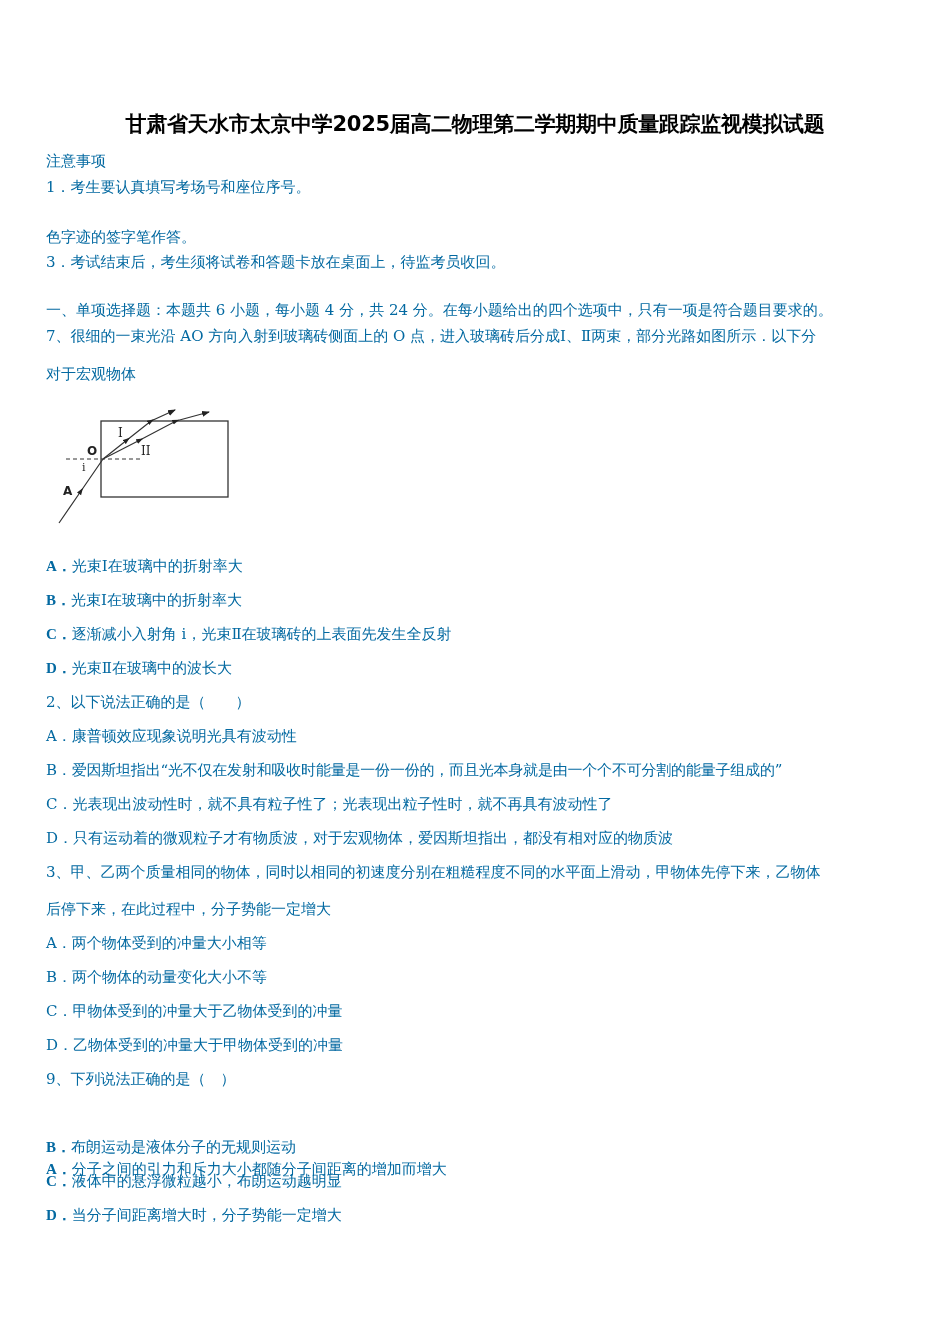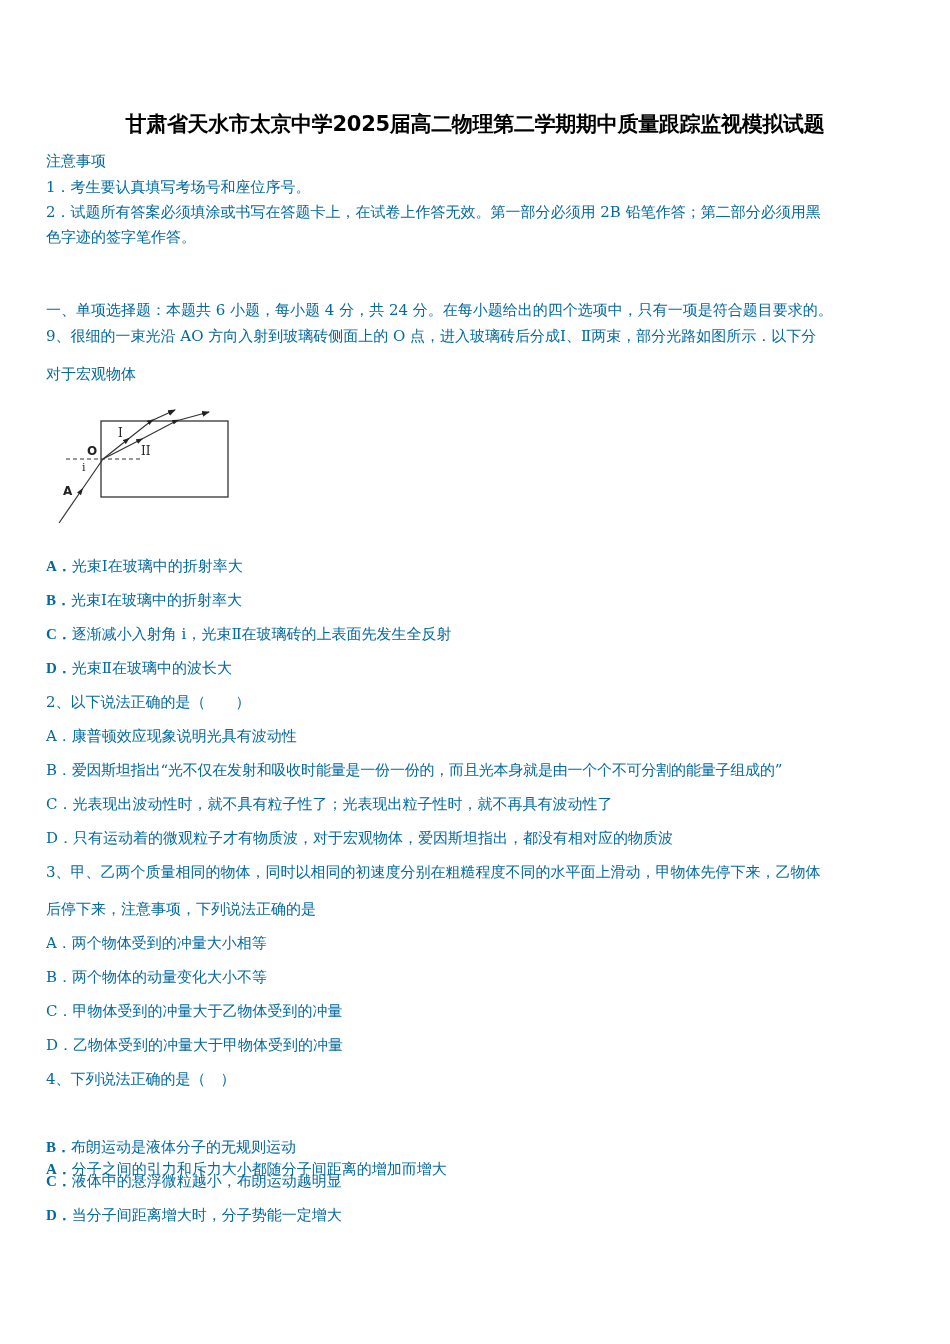--- a/index.html
+++ b/index.html
@@ -15,26 +15,26 @@
 </style>
 </head>
 <body>
 
 <div class="page">
 
   <div class="title">甘肃省天水市太京中学2025届高二物理第二学期期中质量跟踪监视模拟试题</div>
 
   <div class="line" style="top:151px">注意事项</div>
   <div class="line" style="top:177px">1．考生要认真填写考场号和座位序号。</div>
-  <div class="line" style="top:202px">2．试题所有答案必须填涂或书写在答题卡上，在试卷上作答无效。第一部分必须用 2B 铅笔作答；第二部分必须用黑</div>
   <div class="line" style="top:227px">色字迹的签字笔作答。</div>
+  <div class="line" style="top:252px">3．考试结束后，考生须将试卷和答题卡放在桌面上，待监考员收回。</div>
 
   <div class="line" style="top:300px">一、单项选择题：本题共 6 小题，每小题 4 分，共 24 分。在每小题给出的四个选项中，只有一项是符合题目要求的。</div>
 
-  <div class="line" style="top:326px">9、很细的一束光沿 AO 方向入射到玻璃砖侧面上的 O 点，进入玻璃砖后分成Ⅰ、Ⅱ两束，部分光路如图所示．以下分</div>
+  <div class="line" style="top:326px">7、很细的一束光沿 AO 方向入射到玻璃砖侧面上的 O 点，进入玻璃砖后分成Ⅰ、Ⅱ两束，部分光路如图所示．以下分</div>
   <div class="line" style="top:364px">对于宏观物体</div>
 
   <svg class="diagram" viewBox="50 400 190 130" width="190" height="130">
     <defs>
       <marker id="ah" markerWidth="8" markerHeight="8" refX="7" refY="4" orient="auto" markerUnits="userSpaceOnUse">
         <path d="M0,1 L8,4 L0,7 Z" fill="#222"></path>
       </marker>
       <marker id="mid" markerWidth="7" markerHeight="6" refX="3.5" refY="3" orient="auto" markerUnits="userSpaceOnUse">
         <path d="M0,0.5 L7,3 L0,5.5 Z" fill="#222"></path>
       </marker>
@@ -61,25 +61,25 @@
   <div class="line" style="top:624px"><span class="opt-label">C．</span><span>逐渐减小入射角 i，光束Ⅱ在玻璃砖的上表面先发生全反射</span></div>
   <div class="line" style="top:658px"><span class="opt-label">D．</span><span>光束Ⅱ在玻璃中的波长大</span></div>
 
   <div class="line" style="top:692px">2、以下说法正确的是（　　）</div>
   <div class="line" style="top:726px"><span>A．</span><span>康普顿效应现象说明光具有波动性</span></div>
   <div class="line" style="top:760px; letter-spacing:-0.2px"><span>B．</span><span>爱因斯坦指出“光不仅在发射和吸收时能量是一份一份的，而且光本身就是由一个个不可分割的能量子组成的”</span></div>
   <div class="line" style="top:794px"><span>C．</span><span>光表现出波动性时，就不具有粒子性了；光表现出粒子性时，就不再具有波动性了</span></div>
   <div class="line" style="top:828px"><span>D．</span><span>只有运动着的微观粒子才有物质波，对于宏观物体，爱因斯坦指出，都没有相对应的物质波</span></div>
 
   <div class="line" style="top:862px">3、甲、乙两个质量相同的物体，同时以相同的初速度分别在粗糙程度不同的水平面上滑动，甲物体先停下来，乙物体</div>
-  <div class="line" style="top:899px">后停下来，注意事项，下列说法正确的是</div>
+  <div class="line" style="top:899px">后停下来，在此过程中，分子势能一定增大</div>
   <div class="line" style="top:933px"><span>A．</span><span>两个物体受到的冲量大小相等</span></div>
   <div class="line" style="top:967px"><span>B．</span><span>两个物体的动量变化大小不等</span></div>
   <div class="line" style="top:1035px"><span>D．</span><span>乙物体受到的冲量大于甲物体受到的冲量</span></div>
   <div class="line" style="top:1001px"><span>C．</span><span>甲物体受到的冲量大于乙物体受到的冲量</span></div>
 
-  <div class="line" style="top:1069px">4、下列说法正确的是（　）</div>
+  <div class="line" style="top:1069px">9、下列说法正确的是（　）</div>
   <div class="line" style="top:1159px"><span class="opt-label">A．</span><span>分子之间的引力和斥力大小都随分子间距离的增加而增大</span></div>
   <div class="line" style="top:1137px"><span class="opt-label">B．</span><span>布朗运动是液体分子的无规则运动</span></div>
   <div class="line" style="top:1171px"><span class="opt-label">C．</span><span>液体中的悬浮微粒越小，布朗运动越明显</span></div>
   <div class="line" style="top:1205px"><span class="opt-label">D．</span><span>当分子间距离增大时，分子势能一定增大</span></div>
 
 </div>
 
 </body></html>

